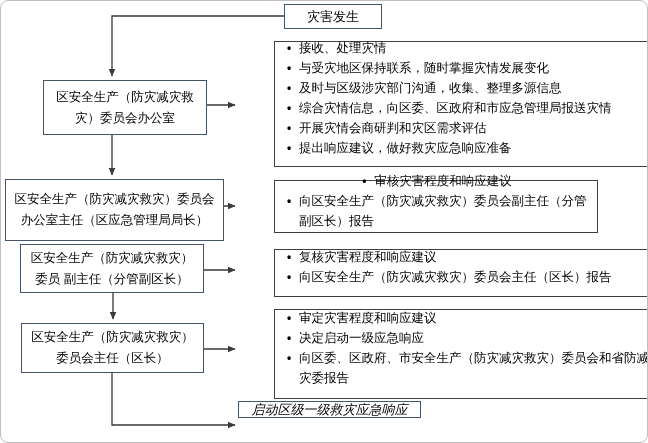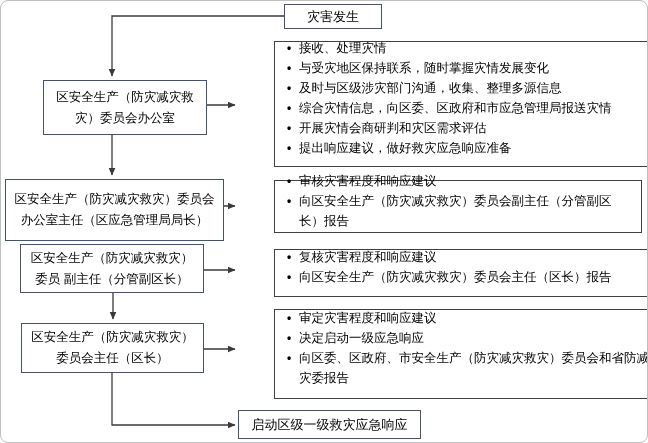--- a/index.html
+++ b/index.html
@@ -53,24 +53,24 @@
     font-size:12px;
   }
   .task .dot::before{content:"\2022";font-weight:bold;}
   .task .txt{flex:1 1 auto;}
   #start{left:283px;top:3px;width:98px;height:25px;}
   #actor-1{left:30px;top:79px;width:164px;height:55px;margin-left:12px;}
   #actor-2{left:4px;top:178px;width:219px;height:62px;}
   #actor-3{left:19px;top:243px;width:184px;height:49px;}
   #actor-4{left:20px;top:322px;width:183px;height:50px;}
   #tasks-1{left:237px;top:40px;width:404px;height:126px;}
-  #tasks-2{left:237px;top:179px;width:368px;height:53px;}
+  #tasks-2{left:237px;top:179px;width:324px;height:53px;align-items:center;}
   #tasks-3{left:237px;top:248px;width:404px;height:48px;}
   #tasks-4{left:237px;top:308px;width:404px;height:90px;}
-  #end{left:237px;top:409px;width:183px;height:29px;}
+  #end{left:237px;top:400px;width:183px;height:17px;font-style:italic;}
 </style>
 </head>
 <body>
 
 <div class="page">
 
   <svg class="connectors" width="648" height="443" viewBox="0 0 648 443">
     <defs>
       <marker id="arw" markerWidth="9" markerHeight="8" refX="7.5" refY="3.5" orient="auto" markerUnits="userSpaceOnUse">
         <path d="M0,0 L8,3.5 L0,7 Z" fill="#3a3a3a"></path>

